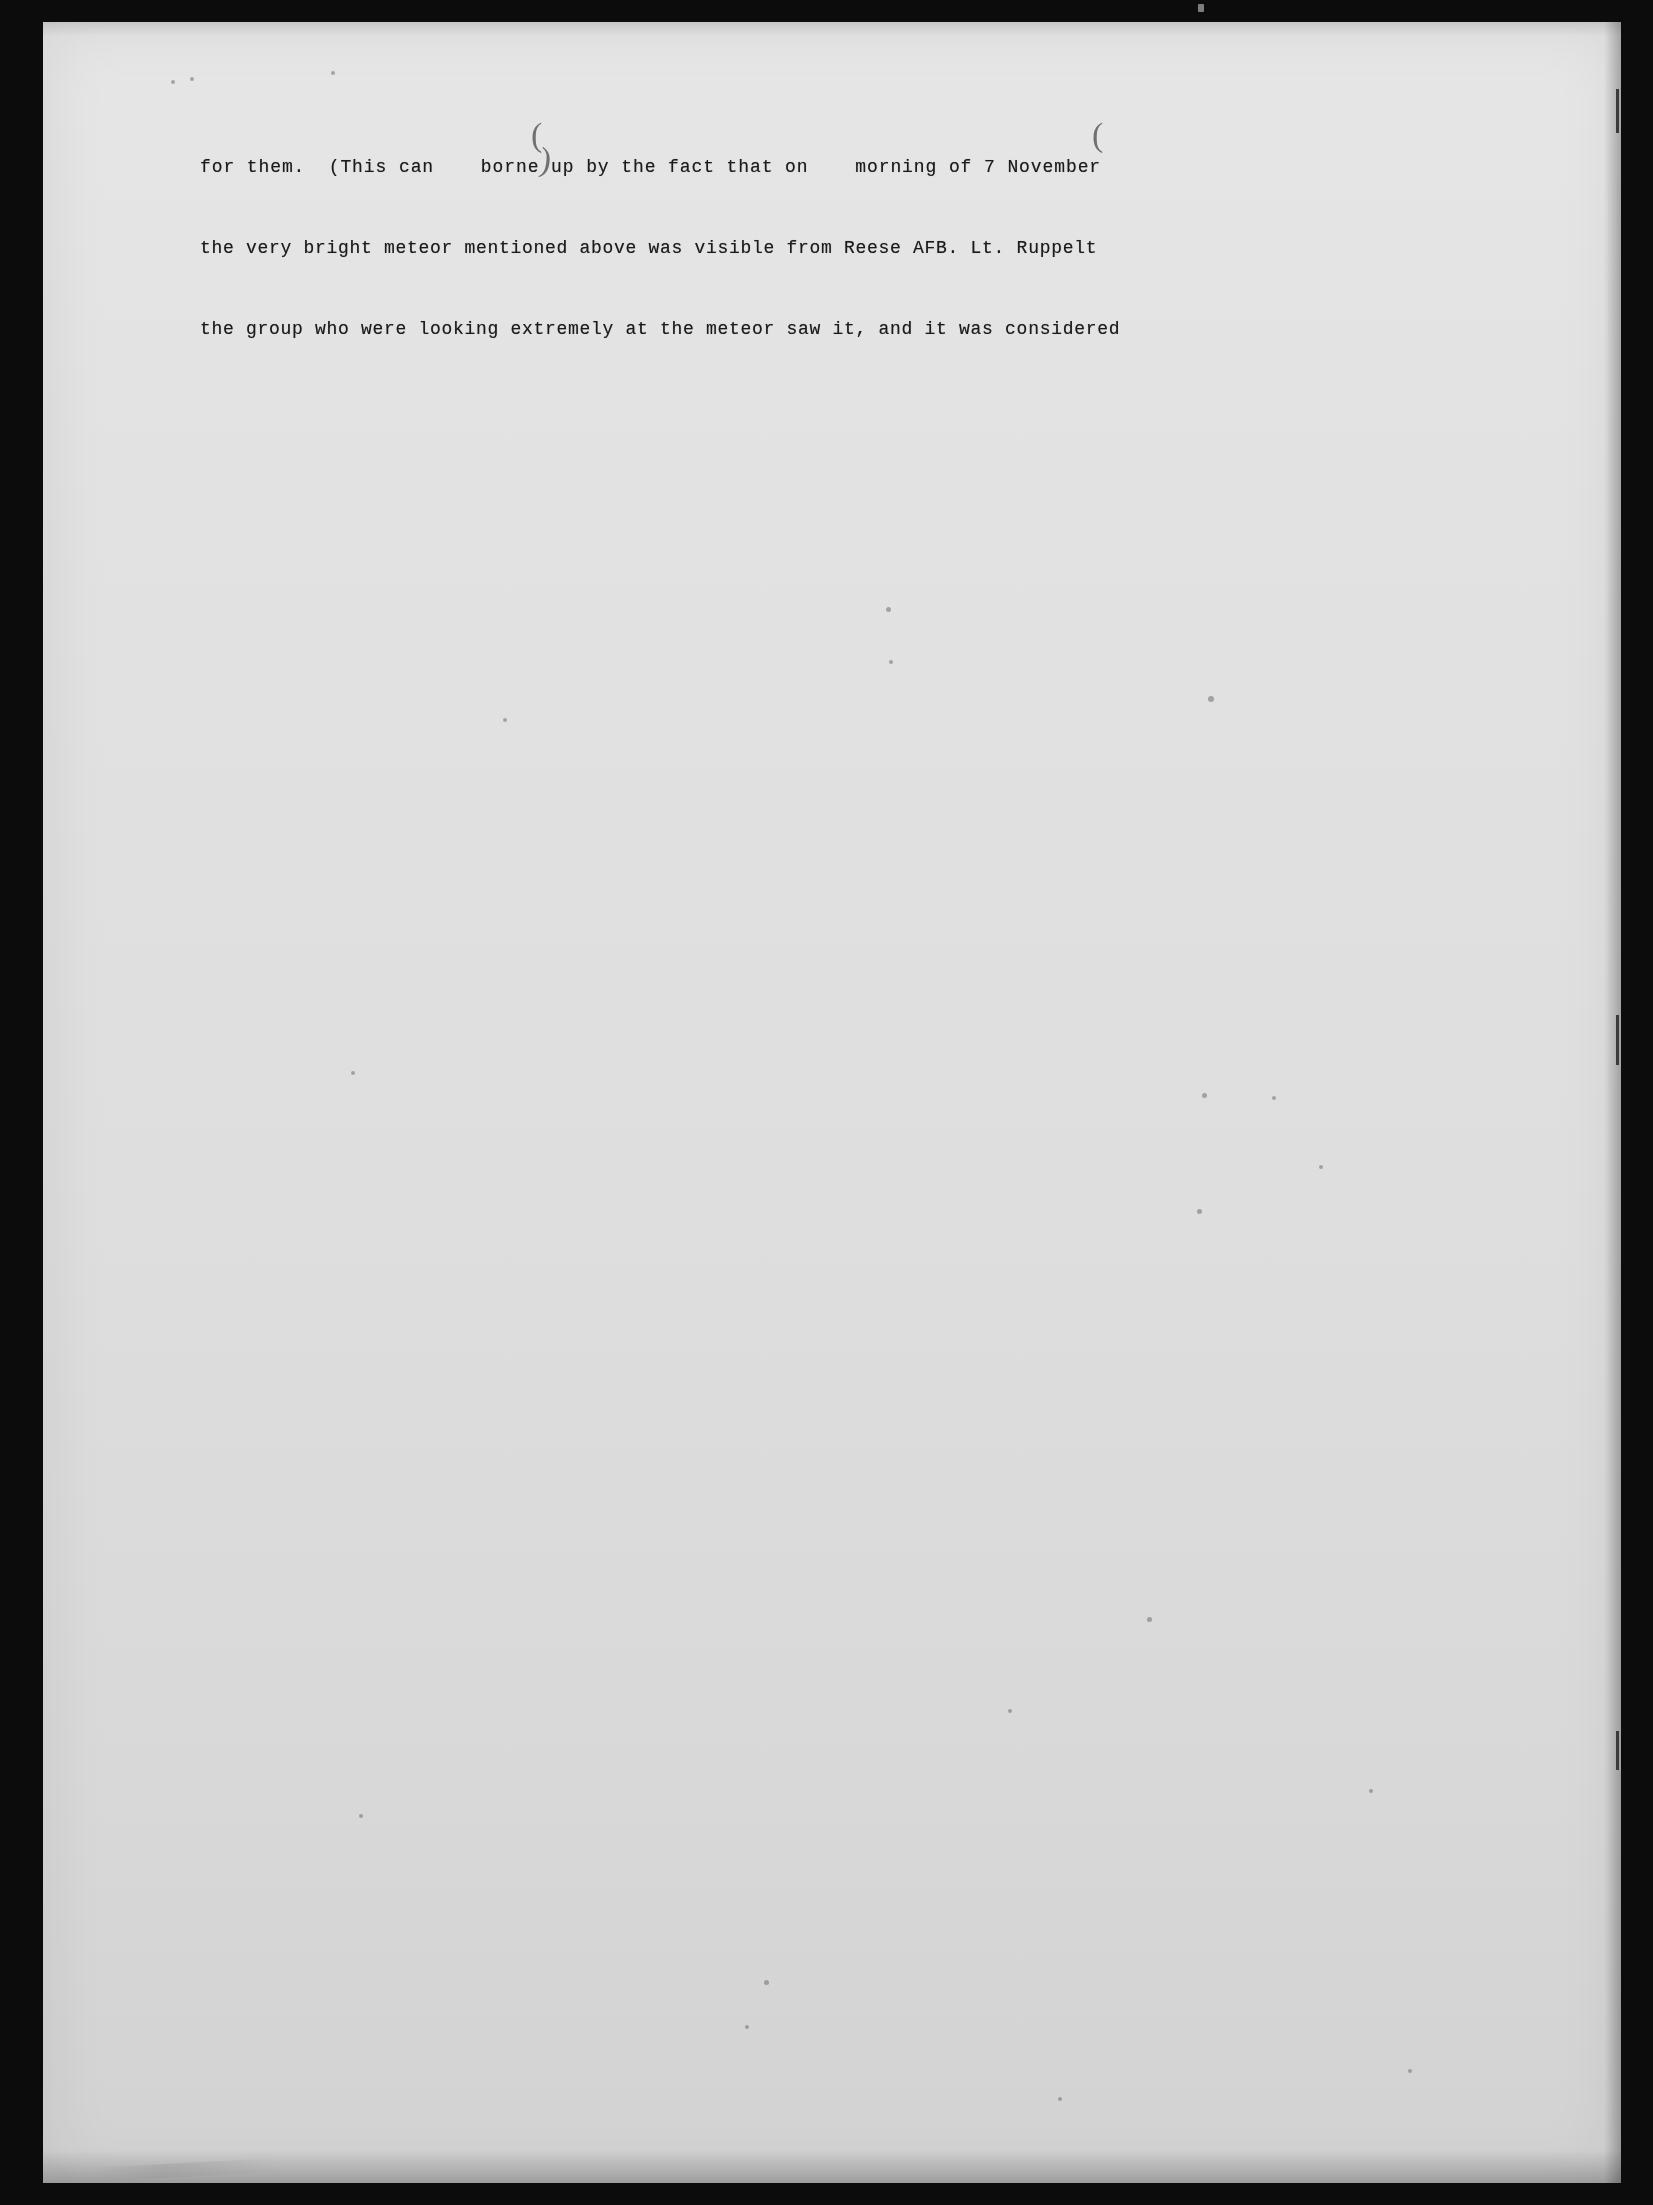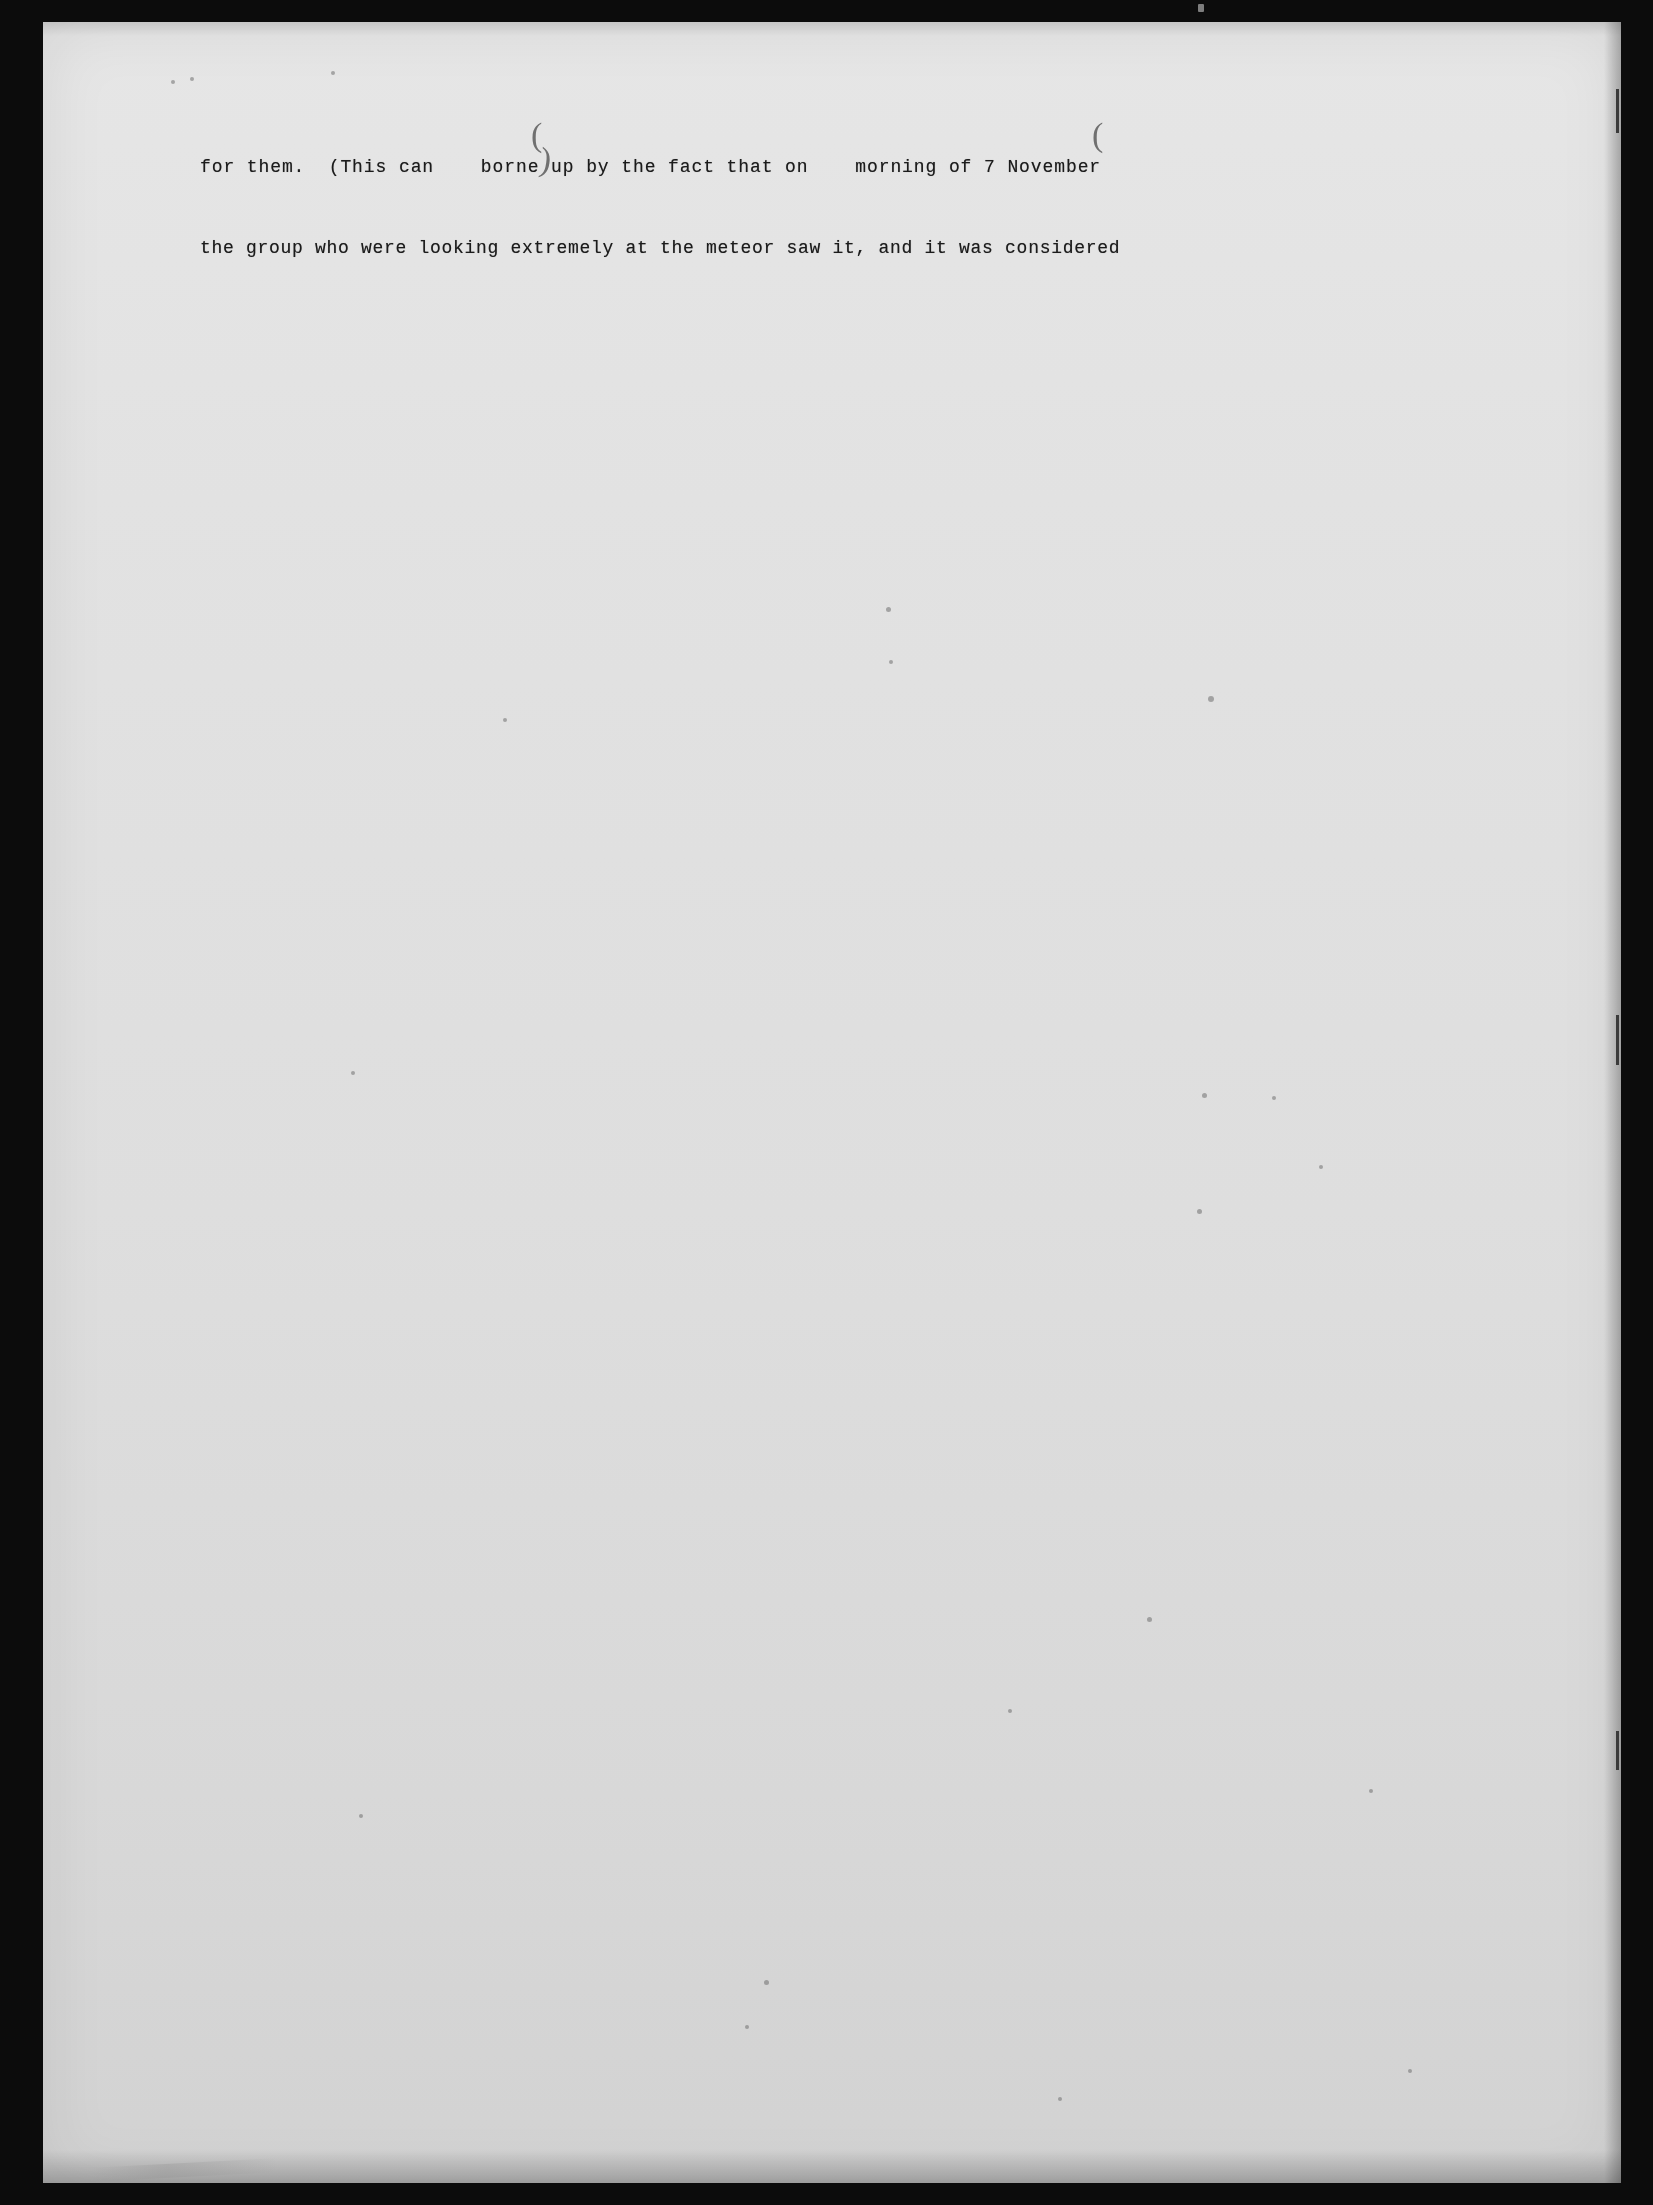--- a/index.html
+++ b/index.html
@@ -124,20 +124,21 @@
     <div class="edge-top"></div>
     <div class="edge-right"></div>
     <div class="edge-bottom"></div>
 
     <div class="tick" style="right:2.2px; top:67px; height:44px;"></div>
     <div class="tick" style="right:2.2px; top:993px; height:50px;"></div>
     <div class="tick" style="right:2.2px; top:1709px; height:39px;"></div>
 
     <div class="typed">
       <p class="l1">for them.  (This can    borne up by the fact that on    morning of 7 November</p>
+      <p>the very bright meteor mentioned above was visible from Reese AFB. Lt. Ruppelt</p>
       <p>the group who were looking extremely at the meteor saw it, and it was considered</p>
     </div>
 
     <div class="mark" style="left:488px; top:94px;">(</div>
     <div class="mark" style="left:497px; top:119px; transform:rotate(8deg);">)</div>
     <div class="mark" style="left:1049px; top:94px;">(</div>
 
     <div class="speck" style="left:128px; top:58px; width:4.4px; height:4.4px;"></div>
     <div class="speck" style="left:147px; top:55px; width:3.9px; height:3.9px;"></div>
     <div class="speck" style="left:288px; top:49px; width:4.4px; height:4.4px;"></div>

